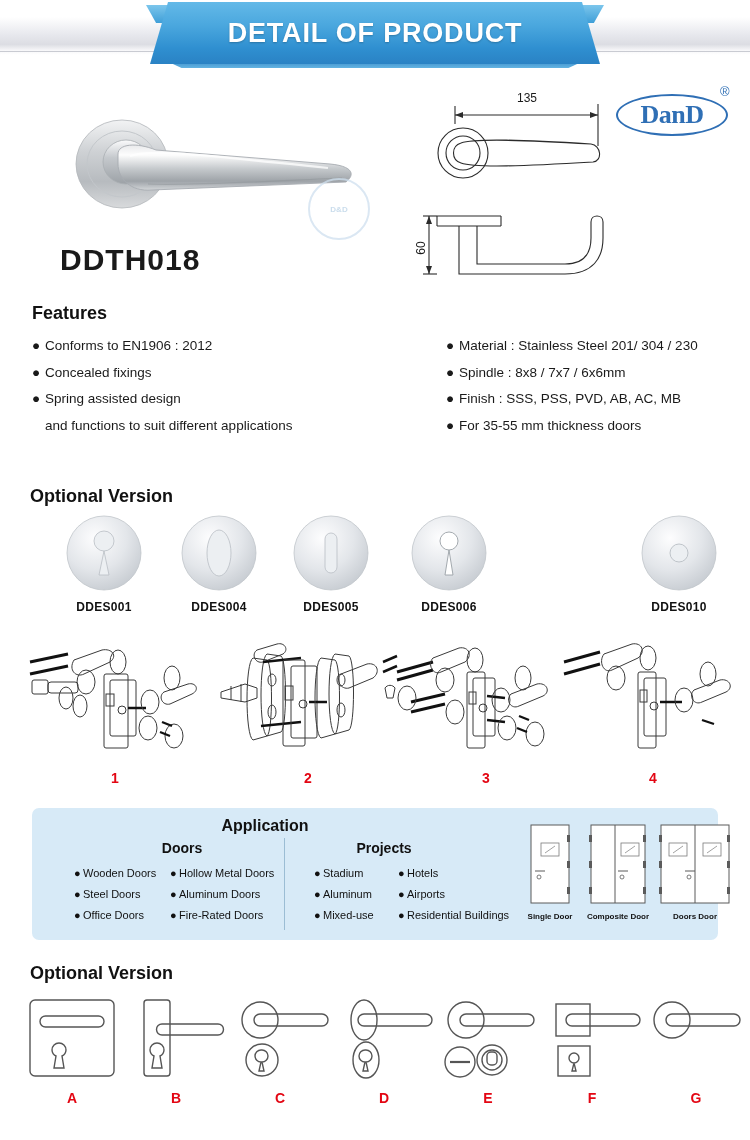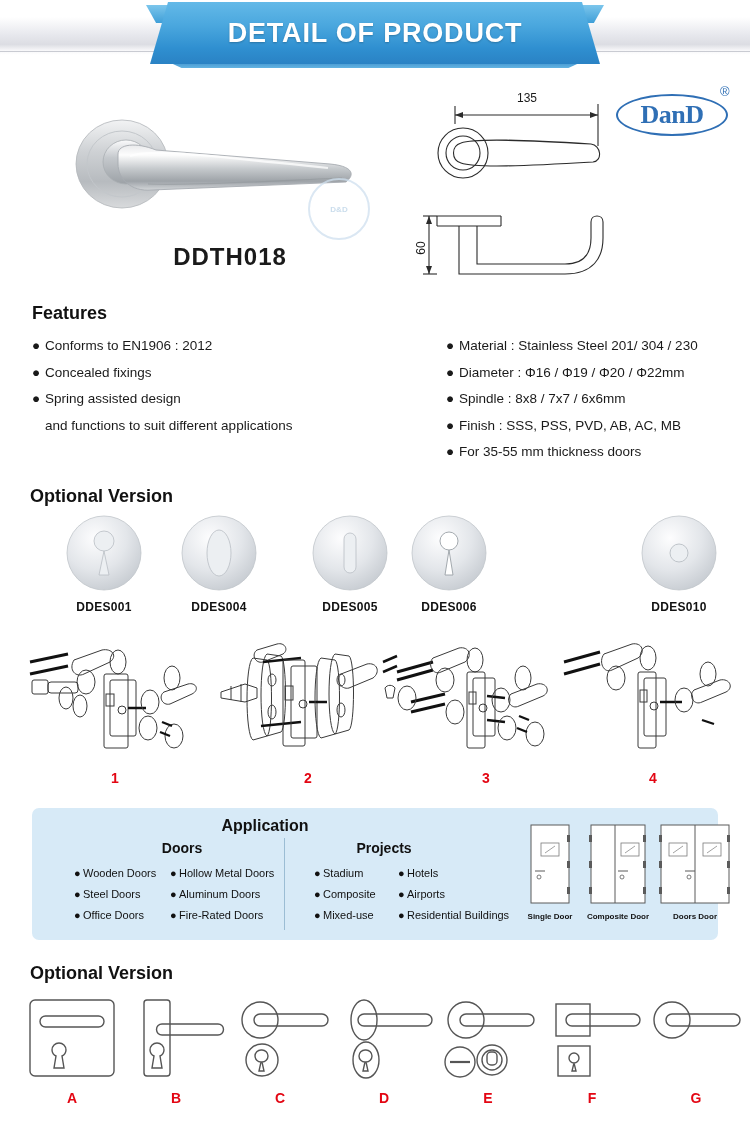--- a/index.html
+++ b/index.html
@@ -63,22 +63,22 @@
   
   .hero { position: absolute; left: 0; top: 88px; width: 750px; height: 205px; }
   .photo-area { position: absolute; left: 60px; top: 10px; width: 340px; height: 150px; }
   .watermark {
     position: absolute; left: 248px; top: 80px; width: 62px; height: 62px;
     border: 2px solid #cfe0ef; border-radius: 50%;
     display: flex; align-items: center; justify-content: center;
     color: #b9d2e6; font-size: 8px; font-weight: bold; opacity: .75;
   }
   .product-code {
-    position: absolute; left: 60px; top: 155px; width: 340px; text-align: center;
-    font-size: 24px; font-weight: bold; color: #1a1a1a; letter-spacing: 1px;
+    position: absolute; left: 60px; top: 155px; width: 340px; 
+    font-size: 30px; font-weight: bold; color: #1a1a1a; letter-spacing: 1px;
   }
   .dwg-area { position: absolute; left: 415px; top: 0px; width: 270px; height: 200px; }
   .dim-label { font-size: 12px; fill: #1a1a1a; font-family: "Liberation Sans", sans-serif; }
 
   
   .sec-head {
     font-size: 18px; font-weight: bold; color: #111;
   }
   .features-head { position: absolute; left: 32px; top: 303px; }
   .optver1-head  { position: absolute; left: 30px; top: 486px; }
@@ -245,21 +245,20 @@
 
   <div class="feat-col feat-left">
     <div class="feat-item"><span class="dot">●</span><span>Conforms to EN1906 : 2012</span></div>
     <div class="feat-item"><span class="dot">●</span><span>Concealed fixings</span></div>
     <div class="feat-item"><span class="dot">●</span><span>Spring assisted design</span></div>
     <div class="feat-cont">and functions to suit different applications</div>
   </div>
 
   <div class="feat-col feat-right">
     <div class="feat-item"><span class="dot">●</span><span>Material : Stainless Steel 201/ 304 / 230</span></div>
-    <div class="feat-item"><span class="dot">●</span><span>Diameter : Φ16 / Φ19 / Φ20 / Φ22mm</span></div>
     <div class="feat-item"><span class="dot">●</span><span>Spindle : 8x8 / 7x7 / 6x6mm</span></div>
     <div class="feat-item"><span class="dot">●</span><span>Finish : SSS, PSS, PVD, AB, AC, MB</span></div>
     <div class="feat-item"><span class="dot">●</span><span>For 35-55 mm thickness doors</span></div>
   </div>
 
   <div class="sec-head optver1-head">Optional Version</div>
 
   <div class="rosettes">
 
     <div class="rosette-cell" style="left:46px">
@@ -282,21 +281,21 @@
     <div class="rosette-cell" style="left:161px">
       <div class="rosette-img">
         <svg width="116" height="78" viewBox="0 0 116 78">
           <ellipse cx="58" cy="39" rx="37" ry="37" fill="url(#rg1)" stroke="#c0c5ca" stroke-width="0.8"></ellipse>
           <ellipse cx="58" cy="39" rx="12" ry="23" fill="#eceff2" stroke="#b9bec4" stroke-width="0.8"></ellipse>
         </svg>
       </div>
       <div class="rosette-label">DDES004</div>
     </div>
 
-    <div class="rosette-cell" style="left:292px">
+    <div class="rosette-cell" style="left:273px">
       <div class="rosette-img">
         <svg width="116" height="78" viewBox="0 0 116 78">
           <ellipse cx="58" cy="39" rx="37" ry="37" fill="url(#rg1)" stroke="#c0c5ca" stroke-width="0.8"></ellipse>
           <rect x="52" y="19" width="12" height="40" rx="6" fill="#eceff2" stroke="#b9bec4" stroke-width="0.8"></rect>
         </svg>
       </div>
       <div class="rosette-label">DDES005</div>
     </div>
 
     <div class="rosette-cell" style="left:391px">
@@ -449,21 +448,21 @@
     </div>
 
     <div class="app-list doors-c2">
       <div class="app-li"><span class="dot">●</span><span>Hollow Metal Doors</span></div>
       <div class="app-li"><span class="dot">●</span><span>Aluminum Doors</span></div>
       <div class="app-li"><span class="dot">●</span><span>Fire-Rated Doors</span></div>
     </div>
 
     <div class="app-list projects-c1">
       <div class="app-li"><span class="dot">●</span><span>Stadium</span></div>
-      <div class="app-li"><span class="dot">●</span><span>Composite</span></div>
+      <div class="app-li"><span class="dot">●</span><span>Aluminum</span></div>
       <div class="app-li"><span class="dot">●</span><span>Mixed-use</span></div>
     </div>
 
     <div class="app-list projects-c2">
       <div class="app-li"><span class="dot">●</span><span>Hotels</span></div>
       <div class="app-li"><span class="dot">●</span><span>Airports</span></div>
       <div class="app-li"><span class="dot">●</span><span>Residential Buildings</span></div>
     </div>
 
     <div class="door-imgs">

